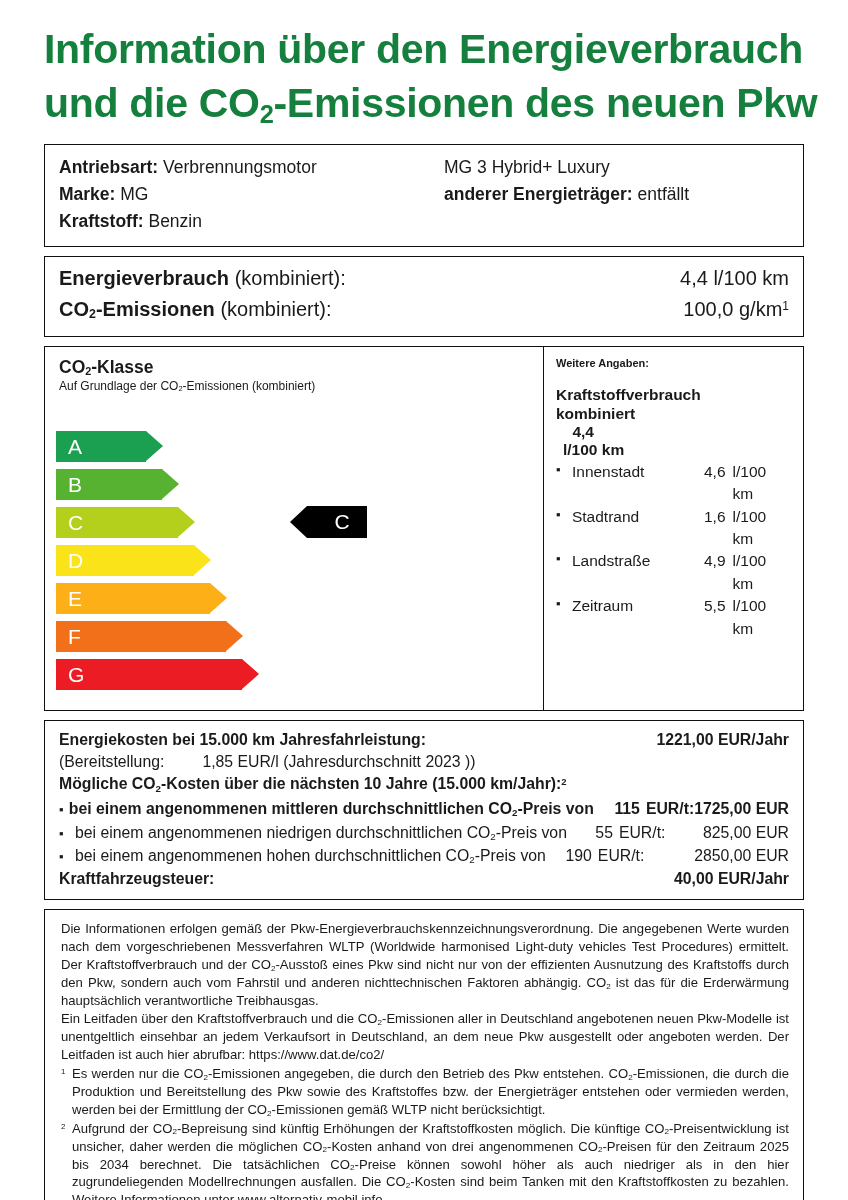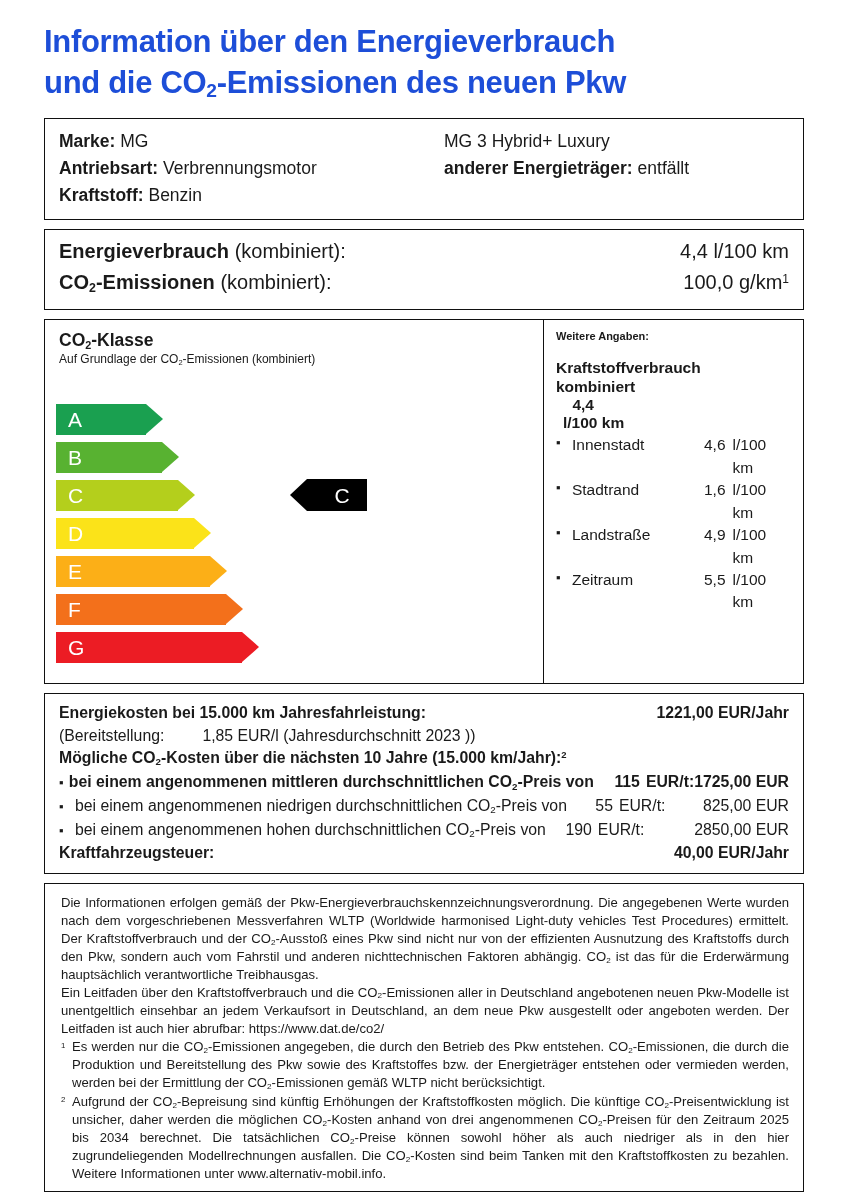--- a/index.html
+++ b/index.html
@@ -18,25 +18,25 @@
     position: relative;
     width: 848px;
     height: 1200px;
     box-sizing: border-box;
     padding: 0 44px;
   }
 
   
   .title {
     padding-top: 22px;
-    font-size: 31px;
+    font-size: 41px;
     font-weight: bold;
     line-height: 1.32;
     letter-spacing: -0.3px;
-    color: #1d4ed8;
+    color: #15803d;
   }
   .title .ln { display: block; white-space: nowrap; }
   sub { font-size: 0.62em; vertical-align: baseline; position: relative; top: 0.22em; }
   sup { font-size: 0.60em; vertical-align: baseline; position: relative; top: -0.5em; }
 
   
   .box {
     border: 1.5px solid #111;
     box-sizing: border-box;
     background: #fff;
@@ -214,22 +214,22 @@
 
   <div class="title">
     <span class="ln">Information über den Energieverbrauch</span>
     <span class="ln"><span>und die CO</span><sub>2</sub><span>-Emissionen des neuen Pkw</span></span>
   </div>
 
   <div class="gap" style="height:14px;"></div>
 
   <div class="box ident">
     <div class="col-l">
+      <div><span class="b">Antriebsart:</span> <span>Verbrennungsmotor</span></div>
       <div><span class="b">Marke:</span> <span>MG</span></div>
-      <div><span class="b">Antriebsart:</span> <span>Verbrennungsmotor</span></div>
       <div><span class="b">Kraftstoff:</span> <span>Benzin</span></div>
     </div>
     <div class="col-r">
       <div>MG 3 Hybrid+ Luxury</div>
       <div><span class="b">anderer Energieträger:</span> <span>entfällt</span></div>
     </div>
   </div>
 
   <div class="gap"></div>
 

